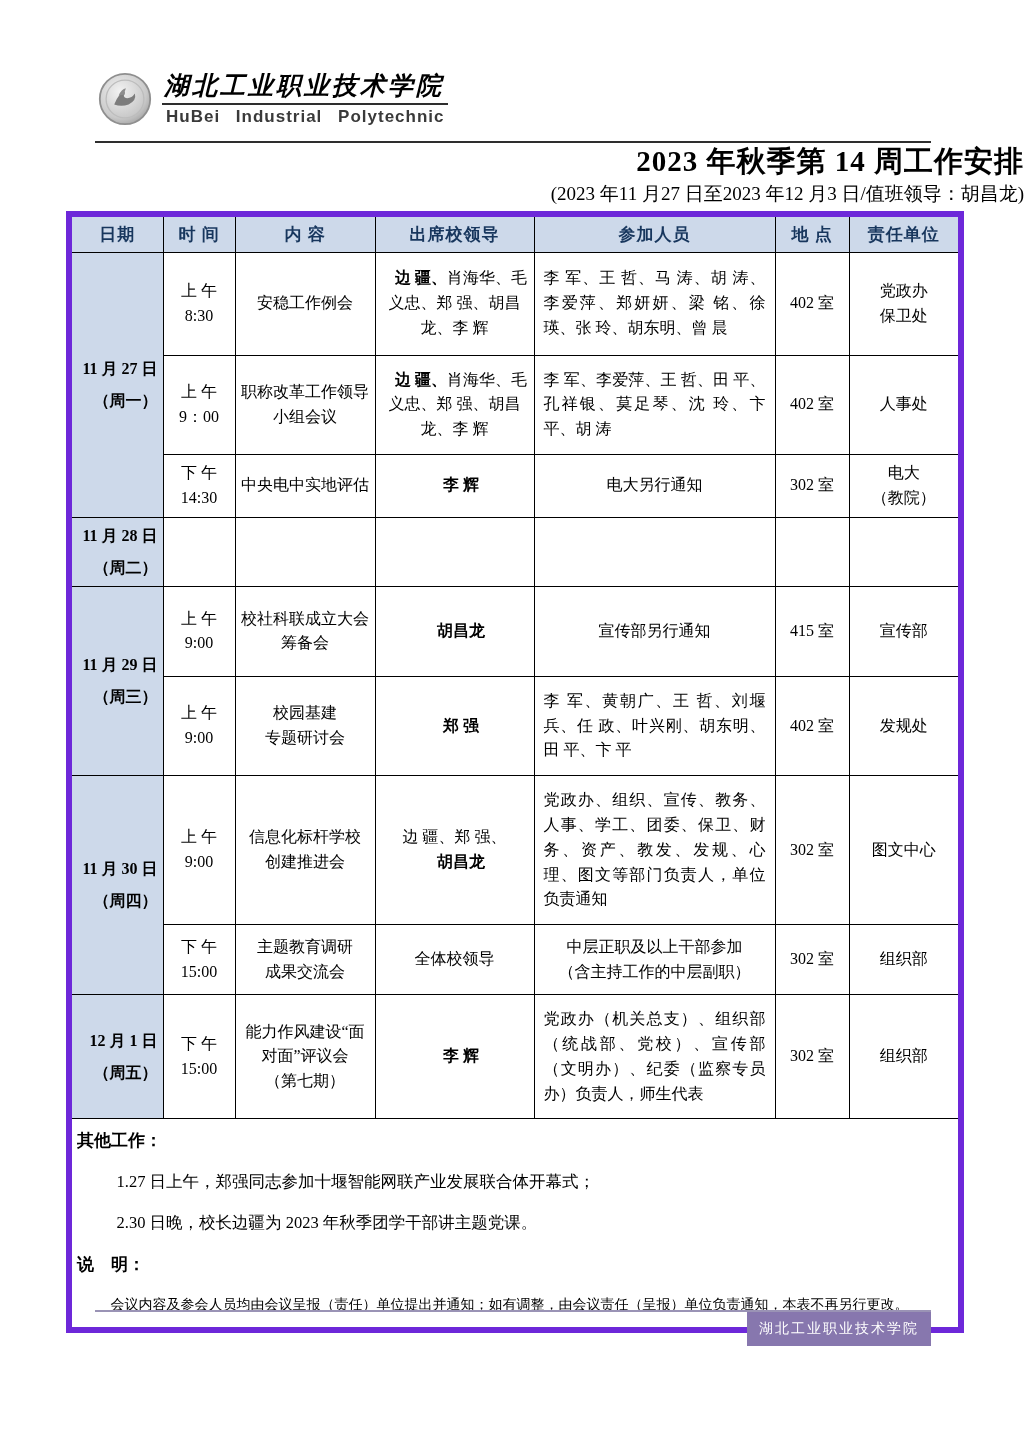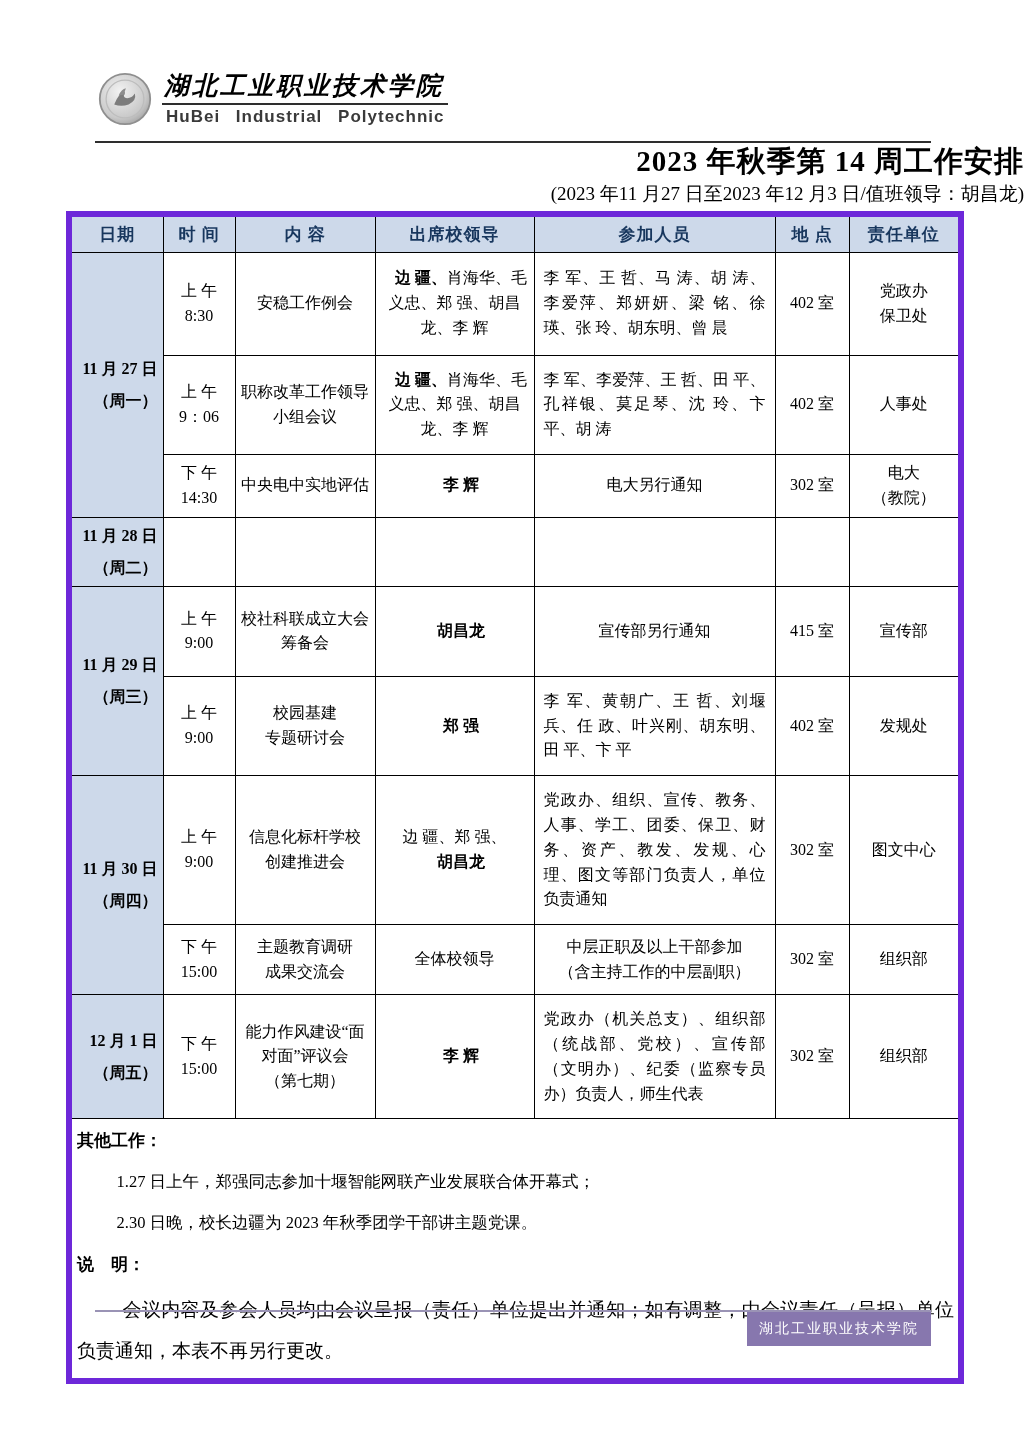--- a/index.html
+++ b/index.html
@@ -36,21 +36,21 @@
   }
   td.date { background:#cdd9ea; font-weight:bold; text-align:right; line-height:2.0; font-size:16px; }
   td.c { text-align:center; line-height:1.55; }
   td.p { text-align:justify; line-height:1.55; padding:12px 9px; }
   .b { font-weight:bold;margin-left:13px; }
   .blk { display:block; }
   
   td.notes { padding:6px 4px 6px 5px; vertical-align:top; text-align:left; }
   .nh { font-weight:bold; font-size:17px; margin:4px 0 2px 0; }
   .ni { margin:19px 0; text-indent:2.4em; font-size:16.5px; }
-  .nb { margin:14px 0 0 0; text-indent:2.4em; font-size:19px; line-height:2.15; text-align:justify; }
+  .nb { margin:14px 0 0 0; text-indent:2.4em; font-size:14px; line-height:2.15; text-align:justify; }
   
   .page-footer { position:absolute; left:95px; top:1310px; width:836px; border-top:2px solid #9a93b5; }
   .footer-box {
     margin-left:auto; width:184px; height:34px; background:#8777ae; color:#fff;
     display:flex; align-items:center; justify-content:center;
     font-size:14px; letter-spacing:2px;
   }
 </style>
 </head>
 <body>
@@ -119,21 +119,21 @@
       <td class="p">李 军、王 哲、马 涛、胡 涛、李爱萍、郑妍妍、梁 铭、徐 瑛、张 玲、胡东明、曾 晨</td>
       <td class="c">402 室</td>
       <td class="c">
         <div>党政办</div>
         <div>保卫处</div>
       </td>
     </tr>
     <tr style="height:80px">
       <td class="c">
         <div>上 午</div>
-        <div>9：06</div>
+        <div>9：00</div>
       </td>
       <td class="c">
         <div>职称改革工作领导</div>
         <div>小组会议</div>
       </td>
       <td class="c">
         <span class="b">边 疆、</span><span>肖海华、毛义忠、郑 强、胡昌龙、李 辉</span>
       </td>
       <td class="p">李 军、李爱萍、王 哲、田 平、孔祥银、莫足琴、沈 玲、卞 平、胡 涛</td>
       <td class="c">402 室</td>

